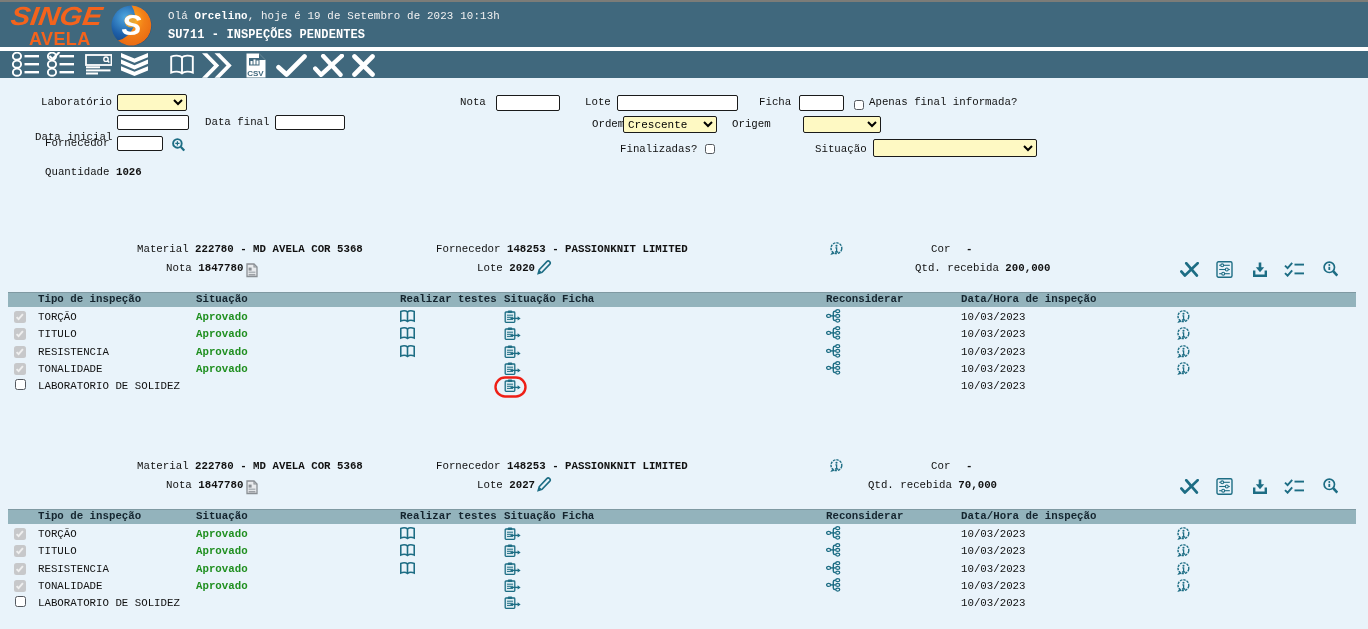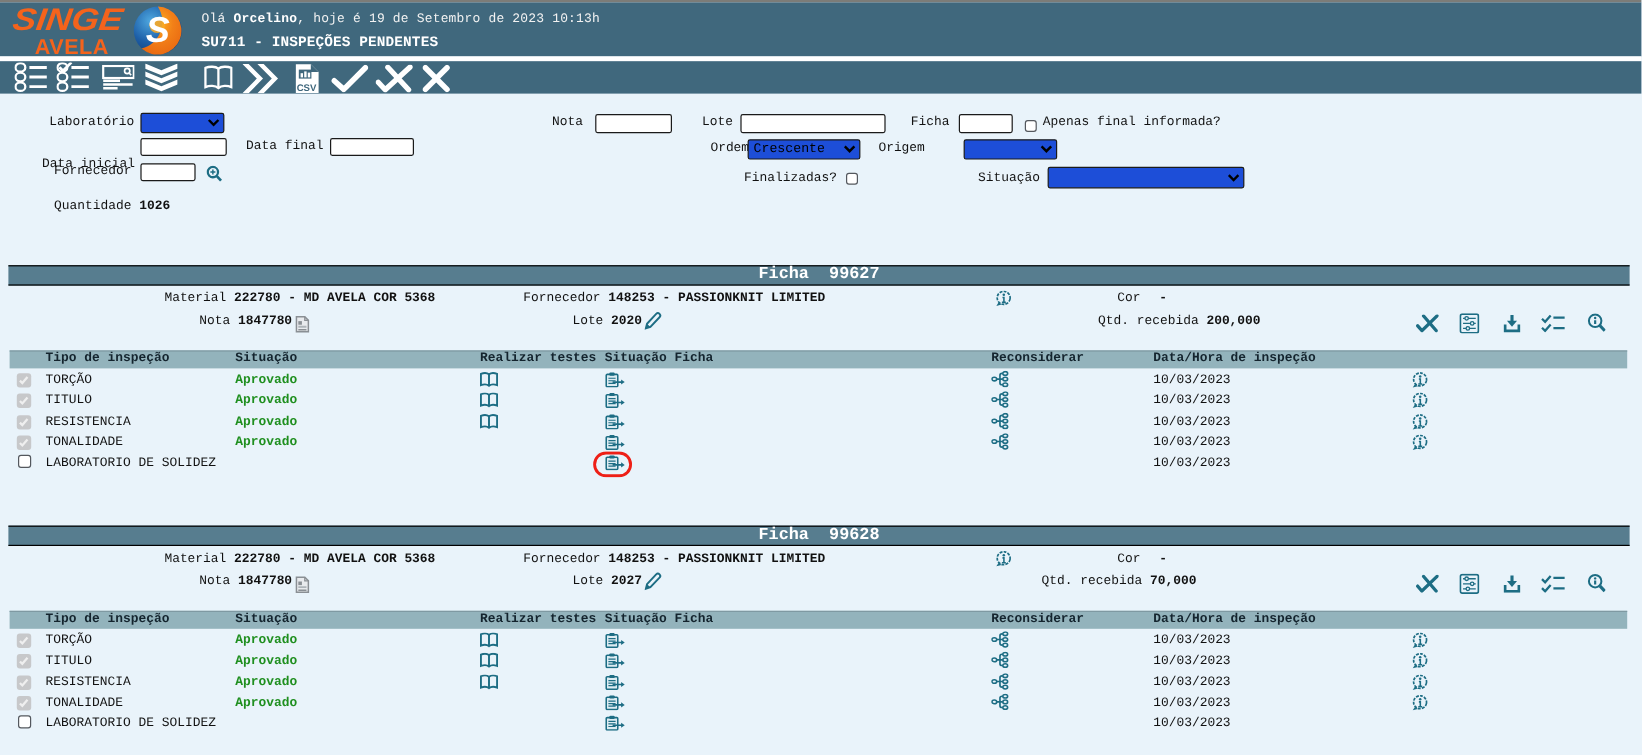--- a/index.html
+++ b/index.html
@@ -11,21 +11,21 @@
 #hdr { position:absolute; left:0; top:2px; width:1368px; height:45px; background:#40687d; }
 #wline { position:absolute; left:0; top:47px; width:1368px; height:4px; background:#ffffff; }
 #tbar { position:absolute; left:0; top:51px; width:1368px; height:27px; background:#40687d; }
 #singe { position:absolute; left:13px; top:-1px; color:#f4631c; font-family:"Liberation Sans", sans-serif; font-weight:bold; font-style:italic; font-size:26px; transform:skewX(-8deg) scaleX(1.13); transform-origin:left top; }
 #teste { position:absolute; left:29px; top:27px; color:#f4631c; font-family:"Liberation Sans", sans-serif; font-weight:bold; font-size:18px; letter-spacing:0.4px; }
 .hline1 { position:absolute; left:168px; top:8px; color:#f2f2f2; font-size:10.8px; letter-spacing:0.16px; white-space:pre; }
 .hline1 b { color:#fff; }
 .hline2 { position:absolute; left:168px; top:26px; color:#ffffff; font-weight:bold; font-size:12px; letter-spacing:0.1px; white-space:pre; }
 .lbl { position:absolute; white-space:pre; }
 input[type=text] { position:absolute; border:1px solid #1a1a1a; background:#fff; font-family:"Liberation Mono",monospace; font-size:11px; border-radius:2px; padding-left:2px; }
-select { position:absolute; border:1px solid #1a1a1a; background:#1d4ed8; font-family:"Liberation Mono",monospace; font-size:11px; border-radius:2px; }
+select { position:absolute; border:1px solid #1a1a1a; background:#fef9c3; font-family:"Liberation Mono",monospace; font-size:11px; border-radius:2px; }
 .cbu { position:absolute; width:11px; height:11px; border:1.3px solid #54585e; border-radius:2.5px; background:#fff; }
 .cbd { position:absolute; width:11.5px; height:11.5px; border-radius:2.5px; background:#c7c8ca; }
 .fbar { position:absolute; left:7px; width:1351px; height:17px; background:#577d8f; border-top:1px solid #000; border-bottom:1px solid #000; color:#fff; font-weight:bold; font-size:14px; text-align:center; line-height:15px; }
 .thead { position:absolute; left:8px; width:1348px; height:15px; background:#93b3bc; border-top:1px solid #7f99a2; }
 .th { position:absolute; font-weight:bold; color:#14242e; white-space:pre; }
 .green { color:#1f8f1f; font-weight:bold; }
 svg.ic { position:absolute; }
 </style>
 </head>
 <body>
@@ -144,21 +144,20 @@
     <svg class="ic" style="left:172px;top:138px" width="13" height="14" viewBox="0 0 13 14">
       <circle cx="5.4" cy="5.4" r="4.3" fill="none" stroke="#1d6d84" stroke-width="1.9"></circle>
       <path d="M5.4 3.3 L5.4 7.5 M3.3 5.4 L7.5 5.4" stroke="#1d6d84" stroke-width="1.2"></path>
       <line x1="8.7" y1="8.7" x2="12.2" y2="12.6" stroke="#1d6d84" stroke-width="2.2"></line>
     </svg>
     <div class="lbl" style="left:620px;top:143px">Finalizadas?</div>
     <div class="cbu" style="left:705px;top:144px;width:10px;height:10px"></div>
     <div class="lbl" style="left:815px;top:143px">Situação</div>
     <select style="left:873px;top:139px;width:164px;height:18px"><option></option></select>
     <div class="lbl" style="left:45px;top:166px">Quantidade <b>1026</b></div>
-    <div class="fbar" style="top:221px">Ficha&nbsp;&nbsp;99627</div>
     <div class="lbl" style="left:137px;top:243px">Material <b>222780 - MD AVELA COR 5368</b></div>
     <div class="lbl" style="left:436px;top:243px">Fornecedor <b>148253 - PASSIONKNIT LIMITED</b></div>
     <svg class="ic" style="left:829px;top:242px" width="14" height="14" viewBox="0 0 14 14">
       <circle cx="7.4" cy="6.2" r="5.4" fill="none" stroke="#1d6d84" stroke-width="1.4" stroke-dasharray="2.4,1" transform="rotate(10 7.4 6.2)"></circle>
       <path d="M3.2 9.9 L1.3 12.9 L5.6 11.8 Z" fill="#1d6d84"></path>
       <circle cx="7.5" cy="3.7" r="1.05" fill="#1d6d84"></circle>
       <path d="M6.4 5.9 L7.6 5.9 L7.6 9.7 M5.9 10 L9.2 10" stroke="#1d6d84" stroke-width="1.3" fill="none"></path>
     </svg>
     <div class="lbl" style="left:931px;top:243px">Cor</div>
     <div class="lbl" style="left:966px;top:243px;font-weight:bold">-</div>
@@ -381,21 +380,20 @@
       <line x1="3" y1="5.2" x2="9" y2="5.2" stroke="#1d6d84" stroke-width="1"></line>
       <line x1="3" y1="7.3" x2="9" y2="7.3" stroke="#1d6d84" stroke-width="1"></line>
       <line x1="3" y1="9.4" x2="9" y2="9.4" stroke="#1d6d84" stroke-width="1"></line>
       <line x1="6.5" y1="8.4" x2="15" y2="8.4" stroke="#1d6d84" stroke-width="1.4"></line>
       <path d="M13.6 6.3 L16.6 8.4 L13.6 10.5 Z" fill="#1d6d84"></path>
     </svg>
     <div class="lbl" style="left:961px;top:380px">10/03/2023</div>
     <svg class="ic" style="left:494px;top:376px" width="33" height="22" viewBox="0 0 33 22">
       <rect x="1.5" y="1.5" width="30" height="19" rx="9.5" ry="9.5" fill="none" stroke="#ee1f16" stroke-width="2.4"></rect>
     </svg>
-    <div class="fbar" style="top:438px">Ficha&nbsp;&nbsp;99628</div>
     <div class="lbl" style="left:137px;top:460px">Material <b>222780 - MD AVELA COR 5368</b></div>
     <div class="lbl" style="left:436px;top:460px">Fornecedor <b>148253 - PASSIONKNIT LIMITED</b></div>
     <svg class="ic" style="left:829px;top:459px" width="14" height="14" viewBox="0 0 14 14">
       <circle cx="7.4" cy="6.2" r="5.4" fill="none" stroke="#1d6d84" stroke-width="1.4" stroke-dasharray="2.4,1" transform="rotate(10 7.4 6.2)"></circle>
       <path d="M3.2 9.9 L1.3 12.9 L5.6 11.8 Z" fill="#1d6d84"></path>
       <circle cx="7.5" cy="3.7" r="1.05" fill="#1d6d84"></circle>
       <path d="M6.4 5.9 L7.6 5.9 L7.6 9.7 M5.9 10 L9.2 10" stroke="#1d6d84" stroke-width="1.3" fill="none"></path>
     </svg>
     <div class="lbl" style="left:931px;top:460px">Cor</div>
     <div class="lbl" style="left:966px;top:460px;font-weight:bold">-</div>

